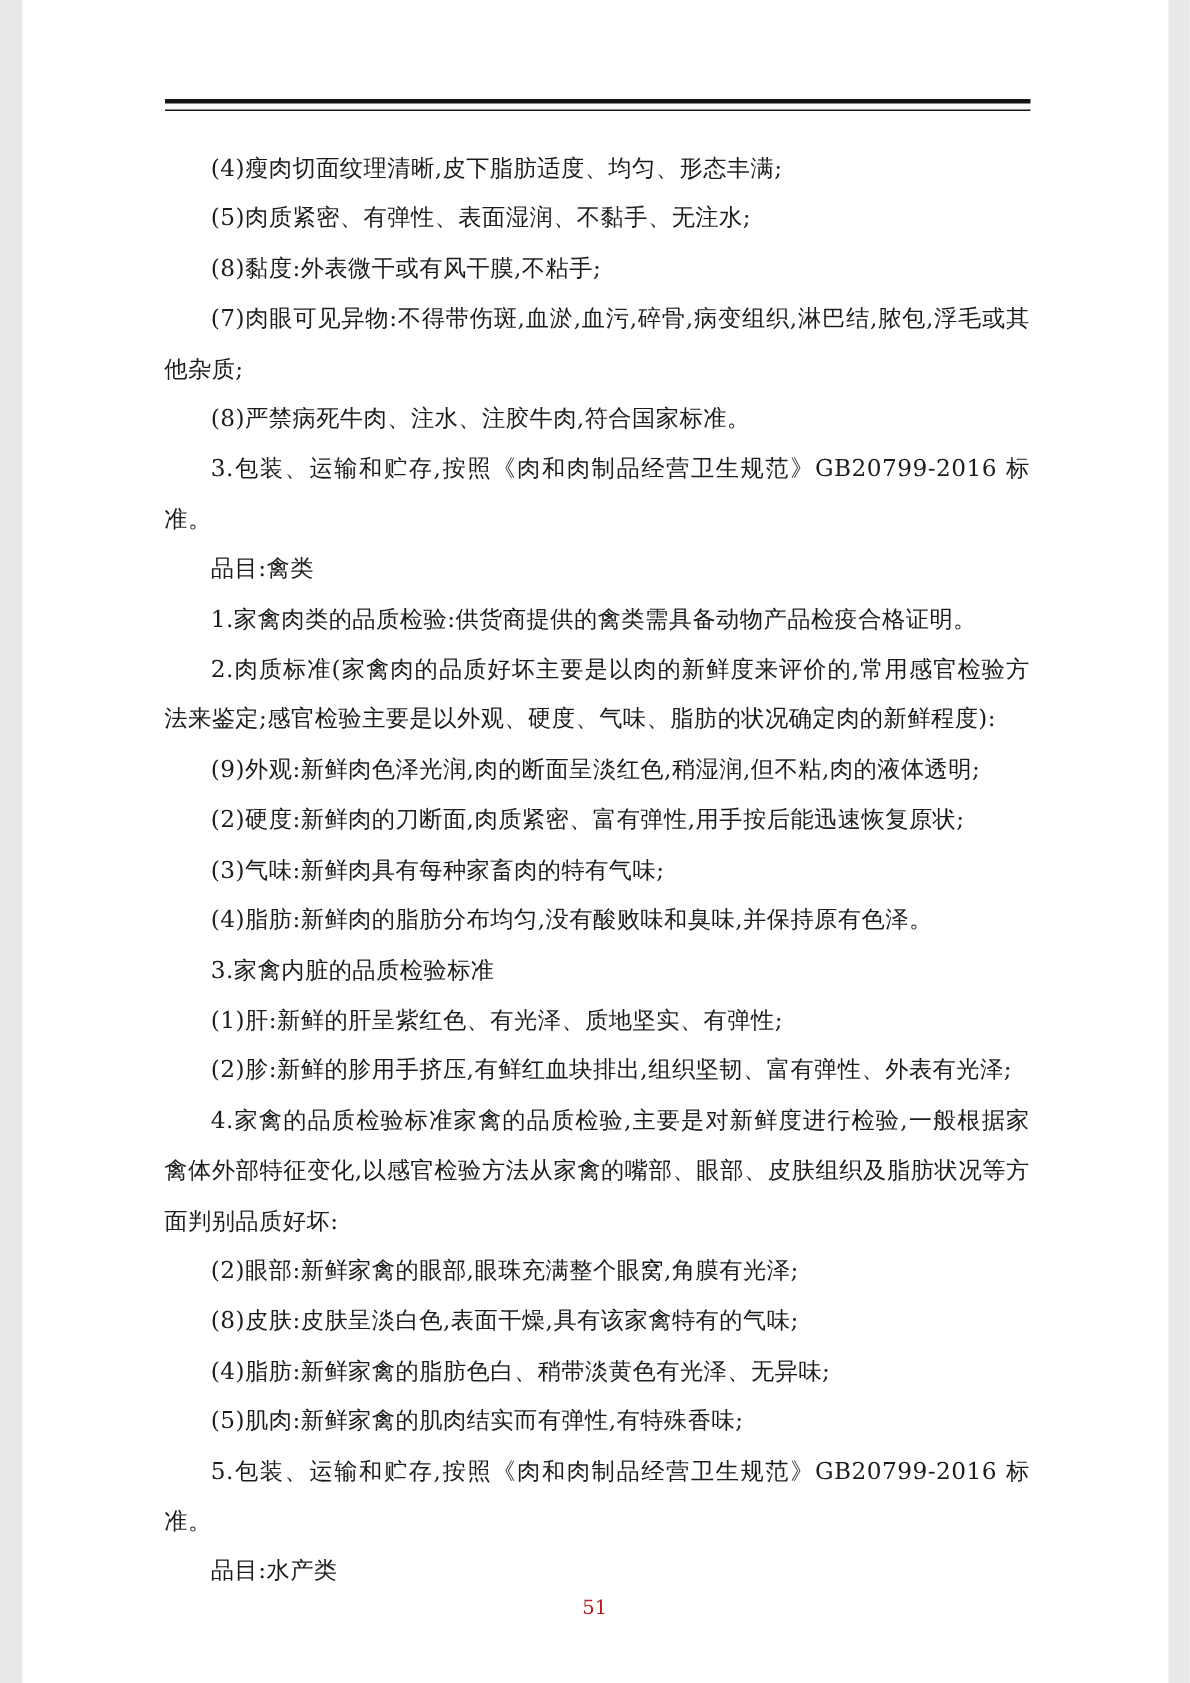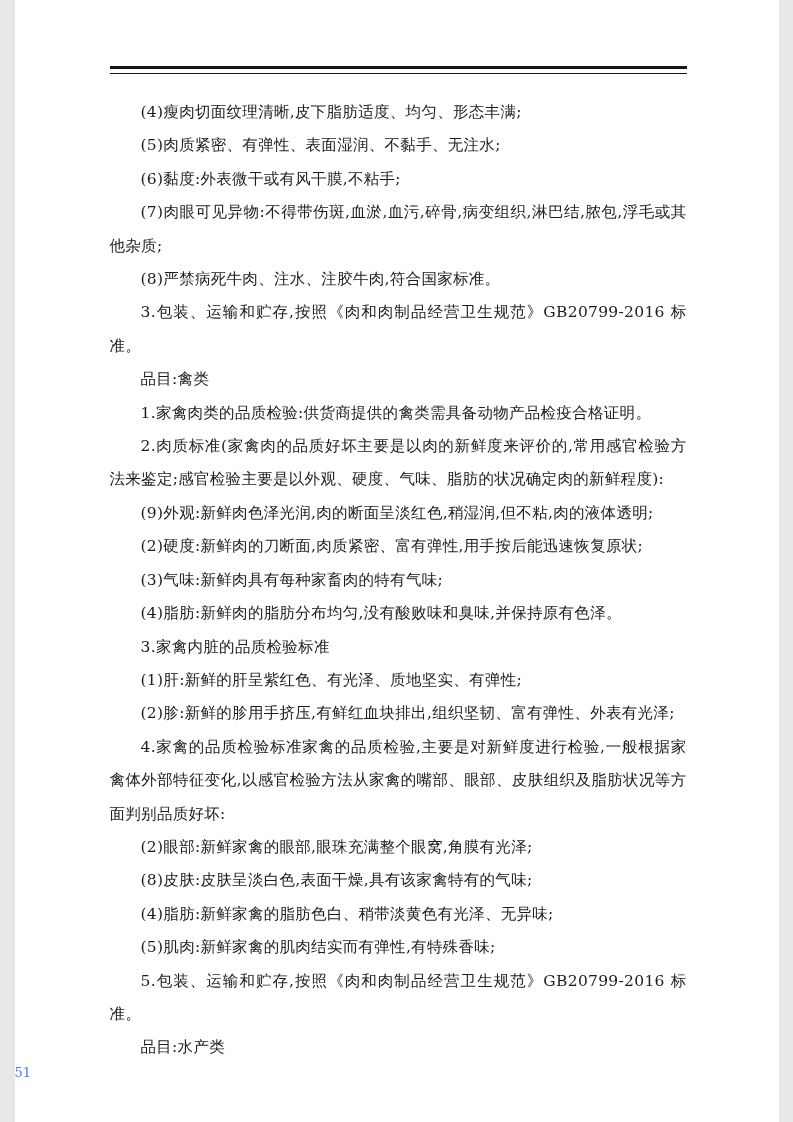--- a/index.html
+++ b/index.html
@@ -35,35 +35,35 @@
     word-break: break-all;
   }
   .content p.bold {
     font-weight: normal;
   }
   .page-footer {
     position: absolute;
     left: 0;
     right: 0;
     bottom: 42px;
-    text-align: left;
+    text-align: center;
     font-size: 13px;
-    color: #3b82f6;
+    color: #b91c1c;
   }
 </style>
 </head>
 <body>
 
 <div class="page">
   <div class="header-rule"></div>
 
   <div class="content">
     <p>(4)瘦肉切面纹理清晰,皮下脂肪适度、均匀、形态丰满;</p>
     <p>(5)肉质紧密、有弹性、表面湿润、不黏手、无注水;</p>
-    <p>(6)黏度:外表微干或有风干膜,不粘手;</p>
+    <p>(8)黏度:外表微干或有风干膜,不粘手;</p>
     <p>(7)肉眼可见异物:不得带伤斑,血淤,血污,碎骨,病变组织,淋巴结,脓包,浮毛或其他杂质;</p>
     <p>(8)严禁病死牛肉、注水、注胶牛肉,符合国家标准。</p>
     <p>3.包装、运输和贮存,按照《肉和肉制品经营卫生规范》GB20799-2016 标准。</p>
     <p class="bold">品目:禽类</p>
     <p>1.家禽肉类的品质检验:供货商提供的禽类需具备动物产品检疫合格证明。</p>
     <p>2.肉质标准(家禽肉的品质好坏主要是以肉的新鲜度来评价的,常用感官检验方法来鉴定;感官检验主要是以外观、硬度、气味、脂肪的状况确定肉的新鲜程度):</p>
     <p>(9)外观:新鲜肉色泽光润,肉的断面呈淡红色,稍湿润,但不粘,肉的液体透明;</p>
     <p>(2)硬度:新鲜肉的刀断面,肉质紧密、富有弹性,用手按后能迅速恢复原状;</p>
     <p>(3)气味:新鲜肉具有每种家畜肉的特有气味;</p>
     <p>(4)脂肪:新鲜肉的脂肪分布均匀,没有酸败味和臭味,并保持原有色泽。</p>

